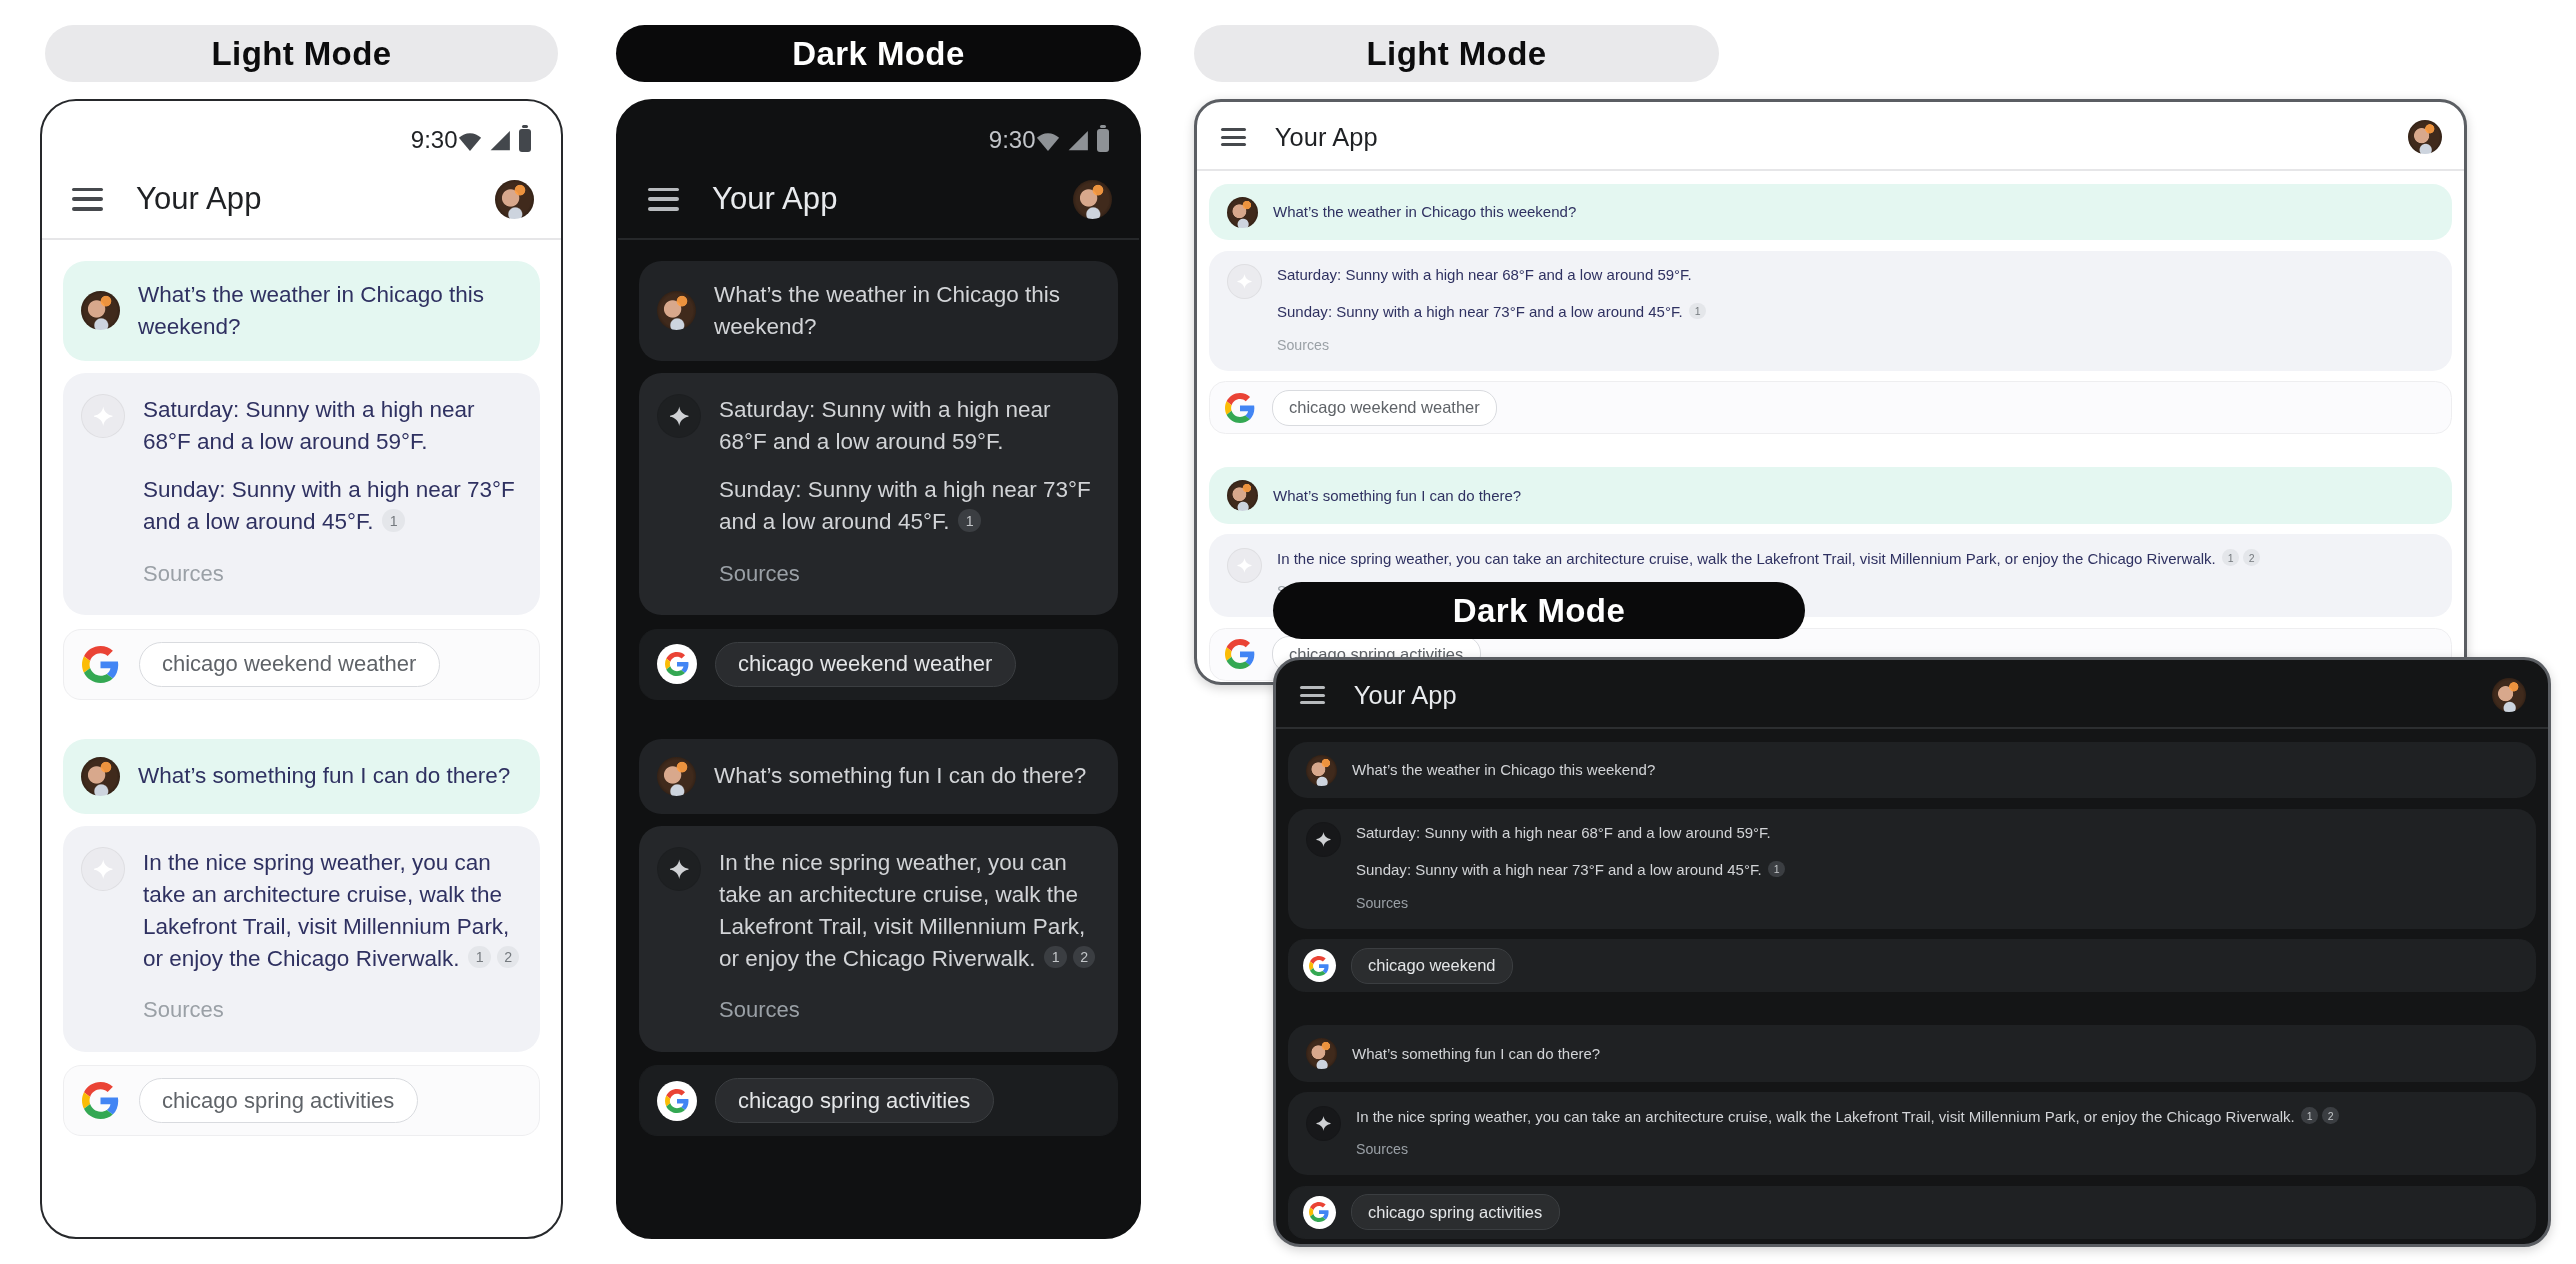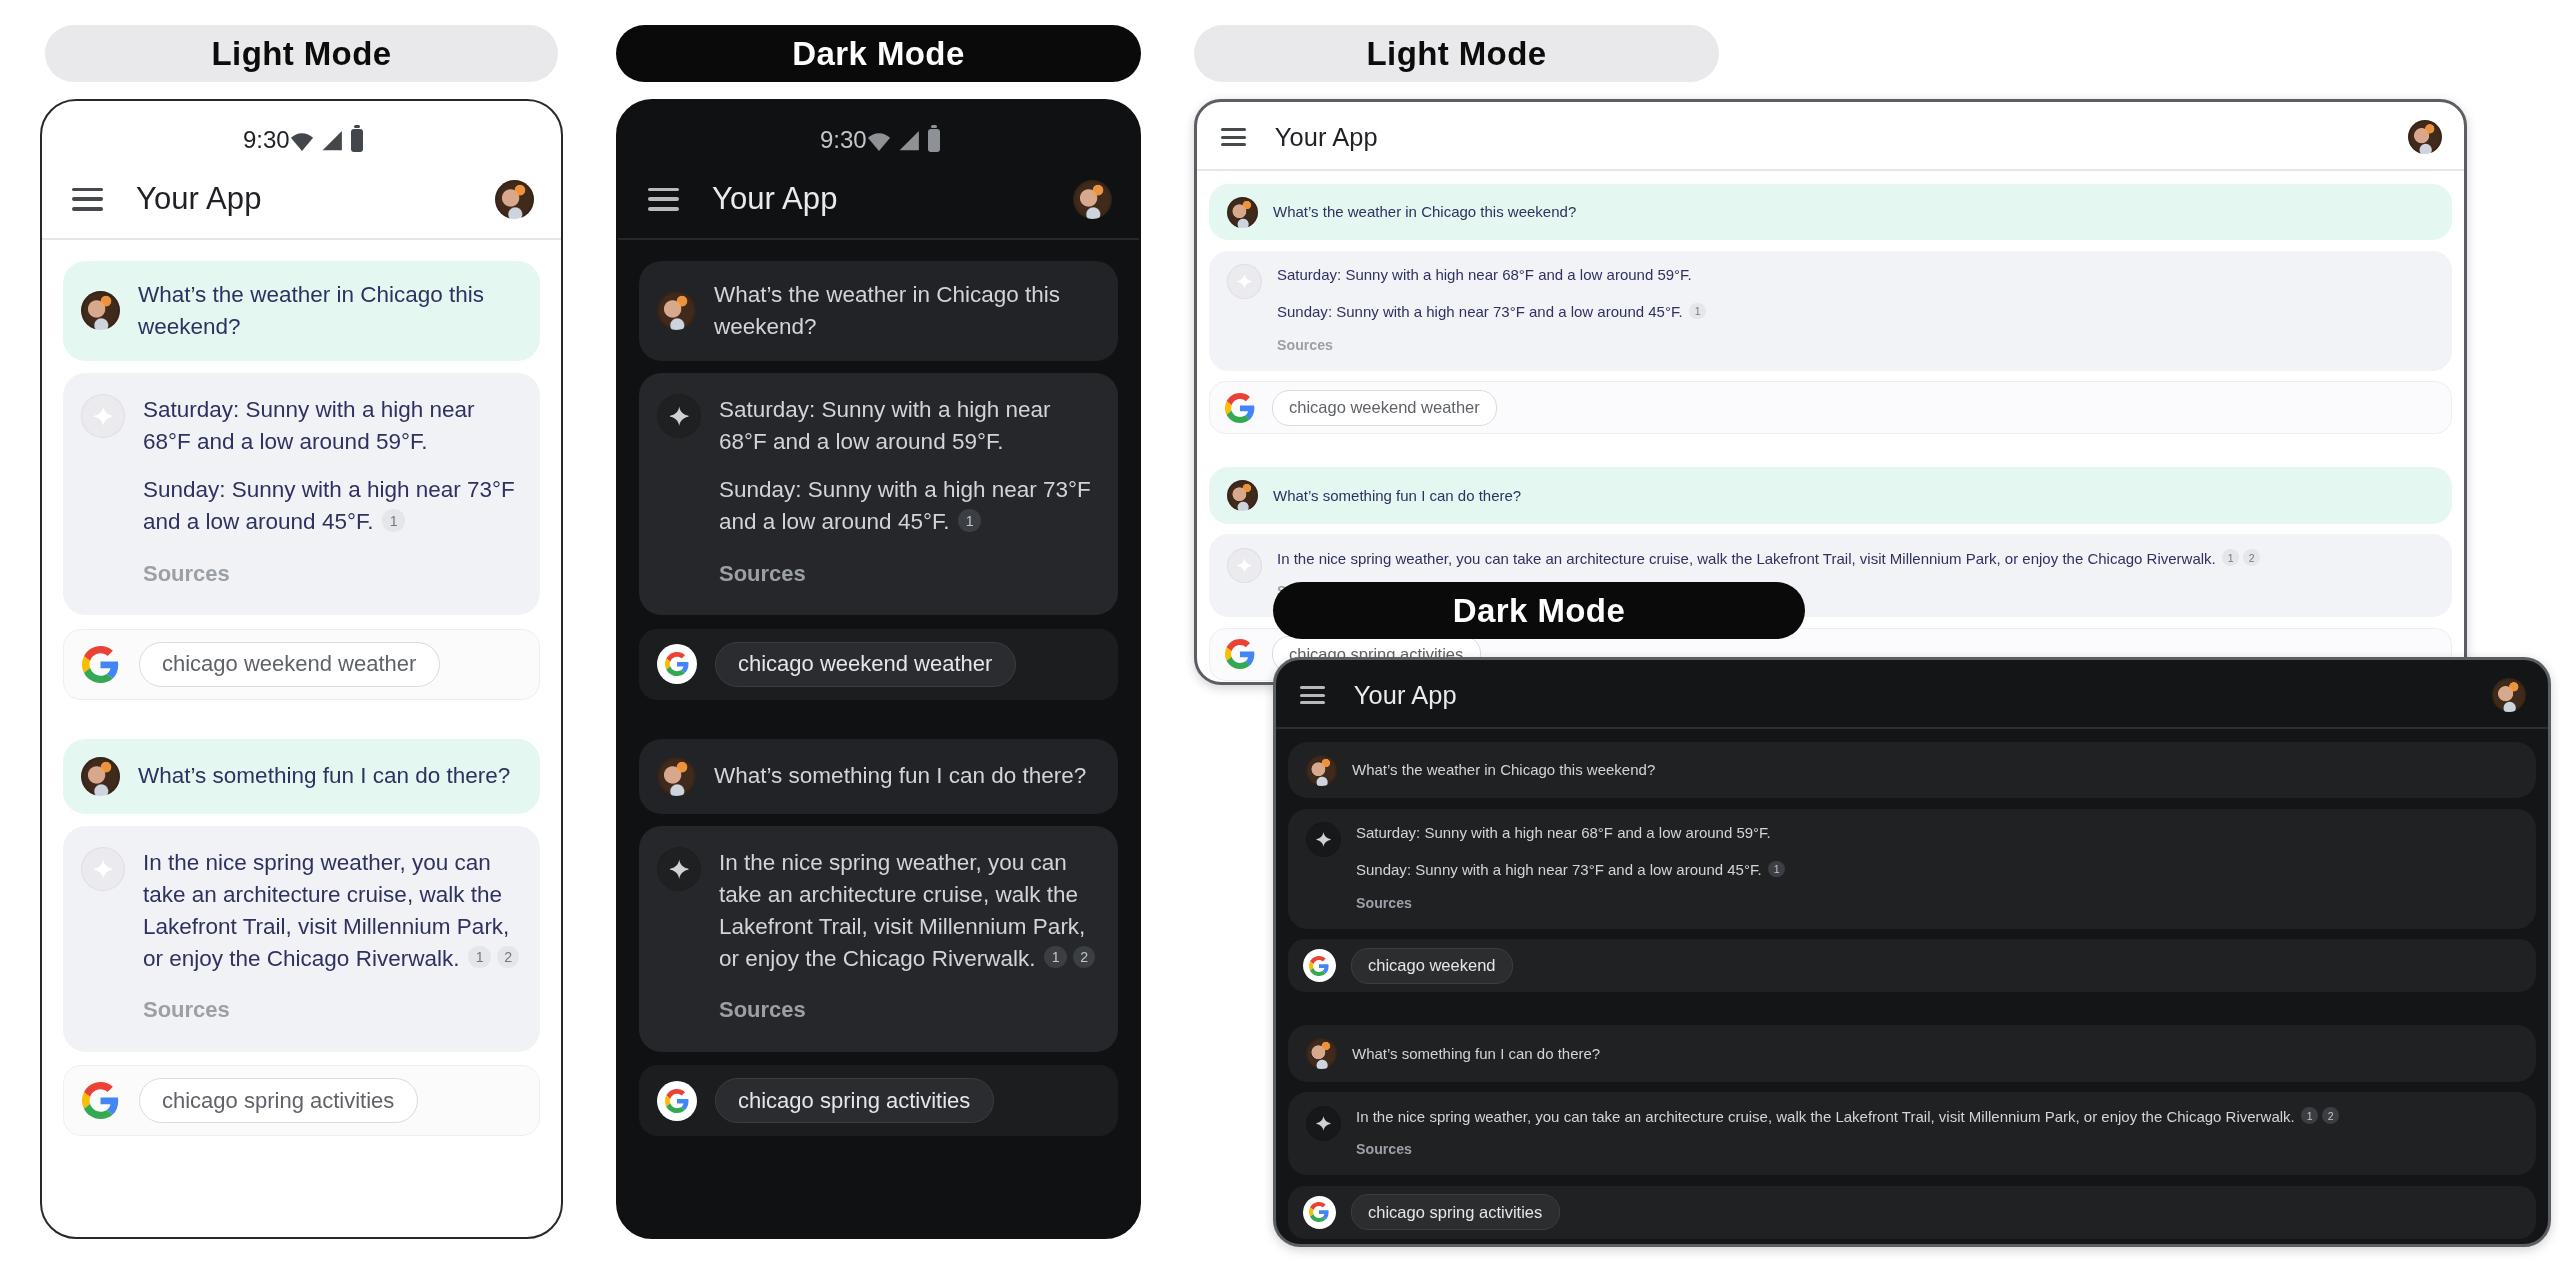--- a/index.html
+++ b/index.html
@@ -49,21 +49,21 @@
     --user-bubble:#1f2123; --ai-card:#1f2123;
     --chipcard-bg:#1f2123; --chipcard-border:#1f2123;
     --chip-bg:#2b2d2f; --chip-border:#3b3e41;
     --divider:#2c2e30; --spark-bg:#17181a;
   }
   .tablet.light{
     --ai-card:#f2f3f7; --chipcard-bg:#fbfbfd;
   }
 
   
-  .statusbar{display:flex;justify-content:center;align-items:center;padding:25.4px 30px 0 33px;}
+  .statusbar{display:flex;justify-content:flex-end;align-items:center;padding:25.4px 30px 0 33px;}
   .statusbar .time{font-size:24px;font-weight:500;color:var(--time);}
   .sicons{display:flex;align-items:center;gap:7.5px;color:var(--icon);}
   .sicons svg{fill:currentColor;}
   .battery{display:inline-block;width:12px;height:22.5px;border-radius:3px;background:currentColor;position:relative;}
   .battery::before{content:"";position:absolute;top:-3.7px;left:3px;width:6px;height:3px;border-radius:1.5px;background:currentColor;}
 
   .appbar{display:flex;align-items:center;padding:25.4px 27px 19.5px 30px;gap:33px;}
   .appbar .apptitle{font-size:31px;color:var(--title);letter-spacing:0.1px;flex:1;}
   .hamburger{display:inline-flex;flex-direction:column;gap:6px;width:31px;cursor:pointer;}
   .hamburger i{display:block;height:3.7px;border-radius:2.2px;background:var(--hamburger);}
@@ -89,21 +89,21 @@
 
   .chat{display:flex;flex-direction:column;padding:21px 21px 0 21px;}
   .tablet .chat{padding:13.5px 12px 0 12px;}
 
   .bubble{border-radius:22.5px;display:flex;gap:18px;box-sizing:border-box;}
   .bubble.user{background:var(--user-bubble);padding:18px;align-items:center;}
   .bubble.ai{background:var(--ai-card);padding:21px 18px;align-items:flex-start;}
   .msg{margin:0;font-size:22.5px;line-height:32px;color:var(--text);}
   .msg b{font-weight:400;}
   .para2{margin-top:16.5px;}
-  .sources{margin:22.5px 0 7.5px 0;font-size:22px;color:var(--muted);font-weight:bold;}
+  .sources{margin:22.5px 0 7.5px 0;font-size:22px;color:var(--muted);}
 
   .spark{width:42px;height:42px;border-radius:50%;background:var(--spark-bg);
          display:flex;align-items:center;justify-content:center;flex:none;
          border:0.7px solid rgba(0,0,0,.05);}
   .spark svg{width:22.5px;height:22.5px;fill:var(--spark);}
 
   .badge{
     display:inline-flex;align-items:center;justify-content:center;
     width:22.5px;height:22.5px;border-radius:50%;
     background:var(--badge-bg);color:var(--badge-text);

